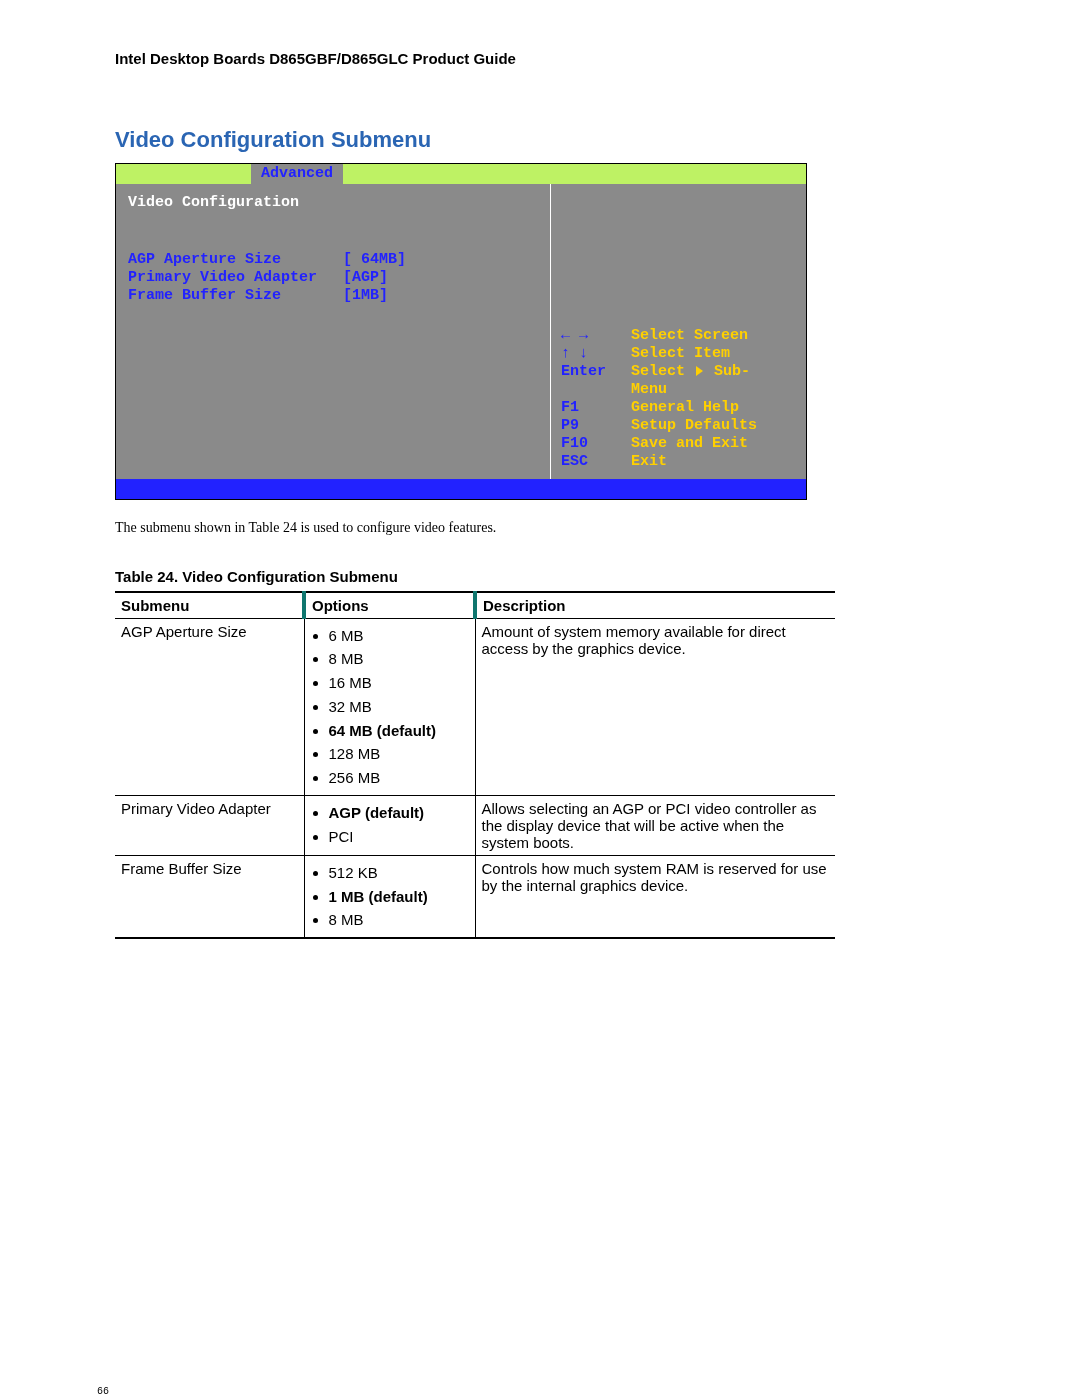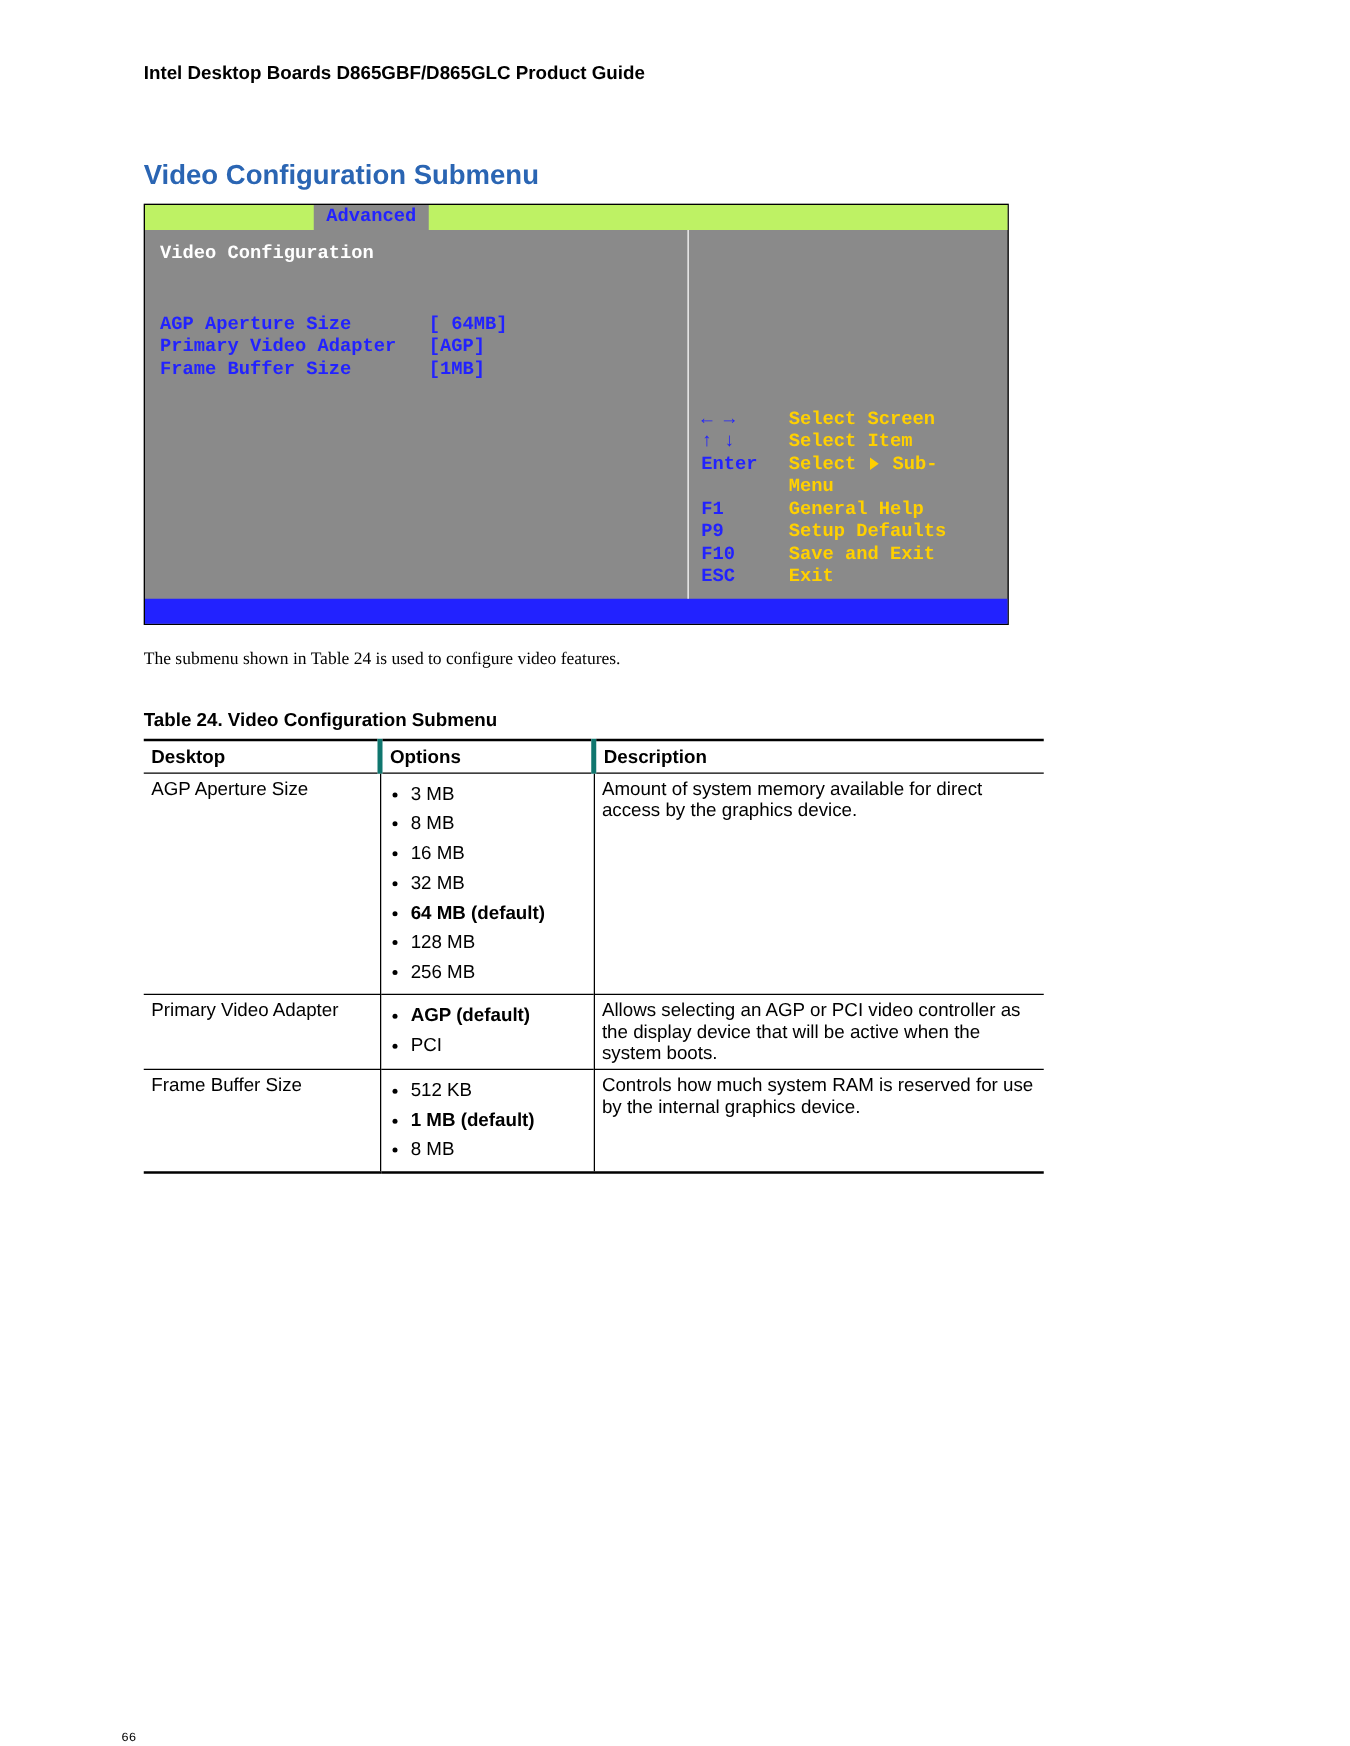--- a/index.html
+++ b/index.html
@@ -236,31 +236,31 @@
   <div class="bottombar"></div>
 </div>
 
 <div class="caption">The submenu shown in Table 24 is used to configure video features.</div>
 
 <div class="table-title">Table 24.   Video Configuration Submenu</div>
 
 <table class="cfg">
   <thead>
     <tr>
-      <th style="width:175px">Desktop</th>
+      <th style="width:175px">Submenu</th>
       <th style="width:155px">Options</th>
       <th>Description</th>
     </tr>
   </thead>
   <tbody id="cfg-body">
           <tr>
             <td>AGP Aperture Size</td>
             <td>
               <ul class="opts">
-                <li>3 MB</li>
+                <li>6 MB</li>
                 <li>8 MB</li>
                 <li>16 MB</li>
                 <li>32 MB</li>
                 <li class="bold">64 MB (default)</li>
                 <li>128 MB</li>
                 <li>256 MB</li>
               </ul>
             </td>
             <td>Amount of system memory available for direct access by the graphics device.</td>
           </tr>

